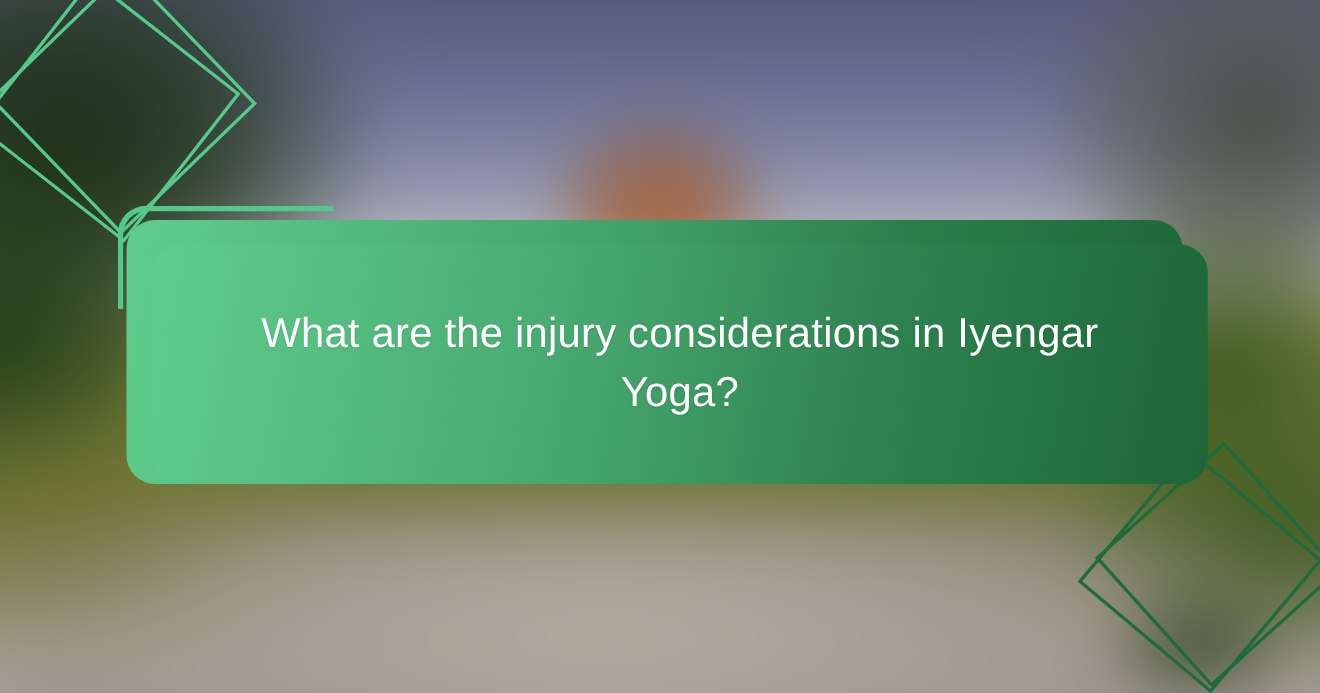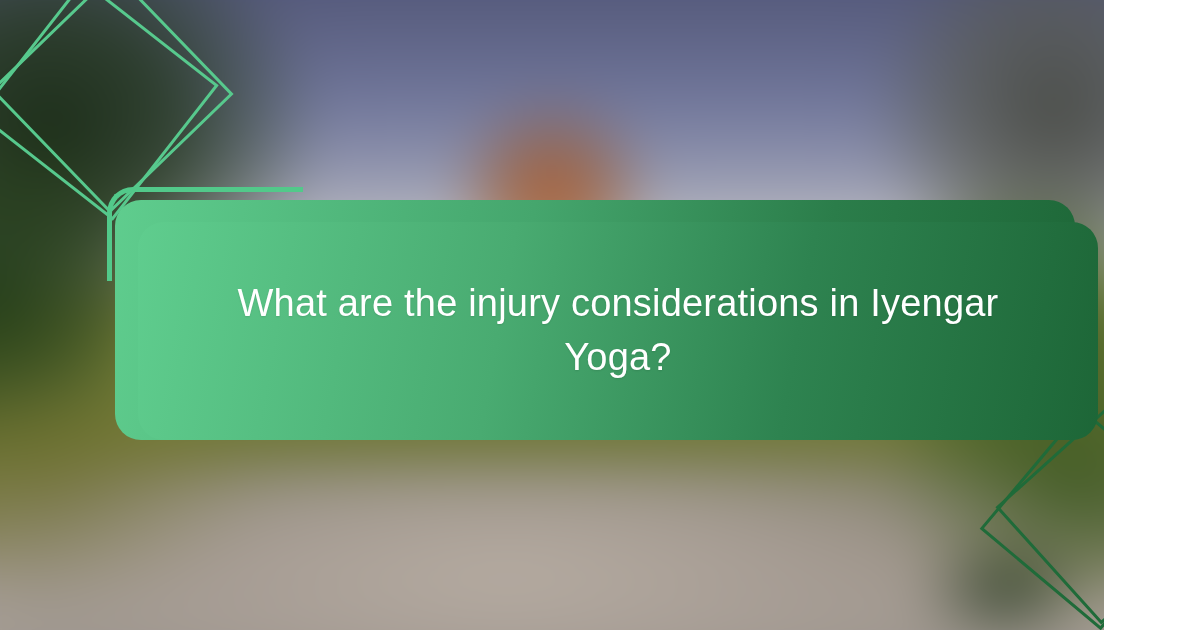--- a/index.html
+++ b/index.html
@@ -5,21 +5,21 @@
   * { margin:0; padding:0; box-sizing:border-box; }
 
   html, body {
     width:1200px; height:630px;
     overflow:hidden;
     font-family:"Liberation Sans", sans-serif;
   }
 
   #stage {
     position:relative;
-    width:1104px; height:630px;
+    width:1200px; height:630px;
     overflow:hidden;
     background:#6b6f86;
   }
 
   
   .bg-layer {
     position:absolute;
     inset:-60px;
     filter:blur(26px);
   }

